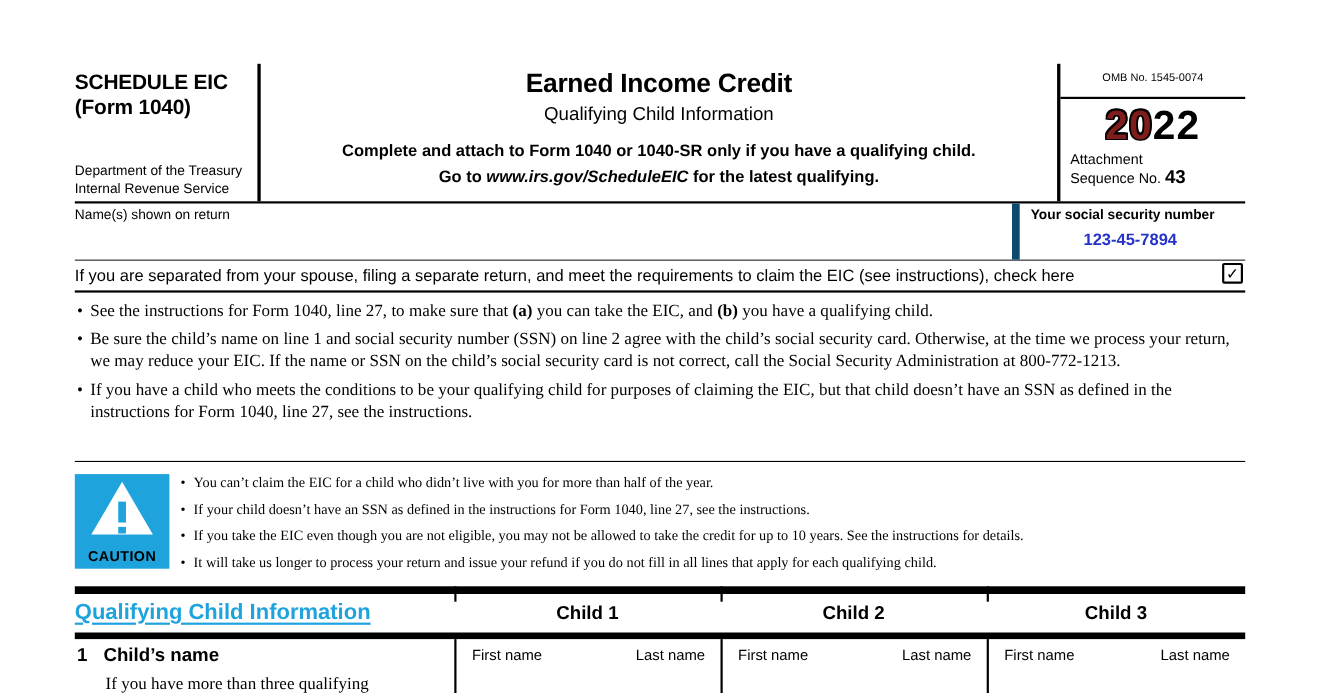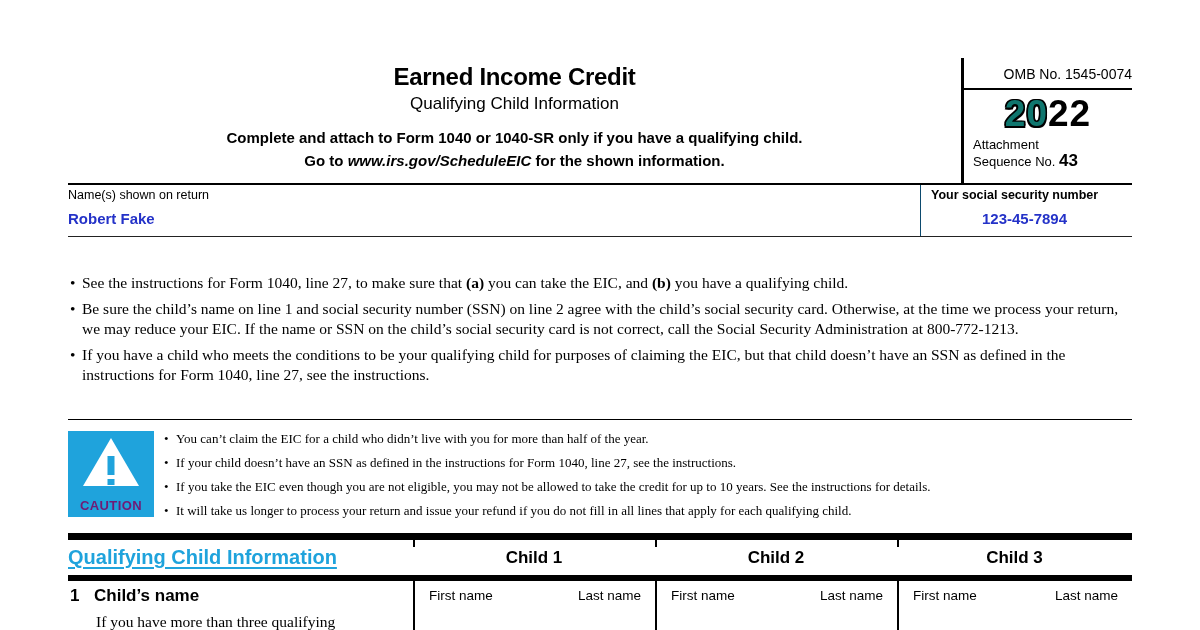--- a/index.html
+++ b/index.html
@@ -14,34 +14,34 @@
             justify-content:space-between;padding:6px 8px 4px 0;box-sizing:border-box;}
   .h-schedule{font-size:19px;font-weight:bold;line-height:23px;letter-spacing:-0.2px;}
   .agency{font-size:12.5px;line-height:16px;}
   .hdr-center{flex:1;text-align:center;padding-top:5px;}
   .f-title{font-size:24px;font-weight:bold;letter-spacing:-0.3px;}
   .f-subtitle{font-size:17px;margin-top:3px;}
   .f-attach{font-size:15px;font-weight:bold;margin-top:12px;line-height:23px;}
   .f-goto{font-size:15px;font-weight:bold;line-height:23px;}
   .url{font-style:italic;text-align:center;}
   .hdr-right{width:171px;border-left:3px solid #000;box-sizing:border-box;}
-  .omb{height:32px;border-bottom:2px solid #000;text-align:right;font-size:14px;
+  .omb{height:32px;border-bottom:2px solid #000;text-align:center;font-size:10px;
        padding-top:8px;box-sizing:border-box;}
   .year{text-align:center;margin-top:4px;font-size:37px;font-weight:bold;letter-spacing:1px;line-height:40px;}
-  .yr-o{color:#0f766e;text-shadow:-1.5px -1.5px 0 #000,1.5px -1.5px 0 #000,-1.5px 1.5px 0 #000,
+  .yr-o{color:#7f1d1d;text-shadow:-1.5px -1.5px 0 #000,1.5px -1.5px 0 #000,-1.5px 1.5px 0 #000,
         1.5px 1.5px 0 #000,-1.5px 0 0 #000,1.5px 0 0 #000,0 -1.5px 0 #000,0 1.5px 0 #000;}
   .attach{padding-left:9px;font-size:13px;line-height:16px;margin-top:3px;}
   .seq-no{font-weight:bold;font-size:17px;}
 
   
   .namerow{top:127px;height:52px;border-bottom:1px solid #222;display:flex;}
   .name-cell{flex:1;padding-top:3px;}
   .cell-label{font-size:12.5px;}
   .cell-value{margin-top:8px;font-weight:bold;font-size:15px;color:var(--value-blue,#2432c8);}
-  .ssn-cell{width:212px;border-left:1px solid #0c4a6e;padding:3px 0 0 10px;box-sizing:border-box;}
+  .ssn-cell{width:212px;border-left:7px solid #0c4a6e;padding:3px 0 0 10px;box-sizing:border-box;}
   .ssn-cell .cell-label{font-weight:bold;}
   .ssn-cell .cell-value{text-align:center;padding-right:14px;}
 
   
   .seprow{top:179px;height:29px;border-bottom:2px solid #000;display:flex;
           align-items:center;justify-content:space-between;}
   .sep-text{font-size:15px;}
   .checkbox{width:19px;height:19px;border:2px solid #000;border-radius:2px;box-sizing:border-box;
             display:flex;align-items:center;justify-content:center;margin:0 2px 4px 0;flex:none;}
   .check{font-size:14px;font-weight:bold;line-height:1;}
@@ -60,21 +60,21 @@
   
   .caution{top:362px;height:113px;display:flex;}
   .caution-icon{width:86px;height:86px;margin-top:11px;background:var(--accent-blue,#1fa3dc);
                 position:relative;flex:none;}
   .tri{position:absolute;left:50%;top:7px;transform:translateX(-50%);width:0;height:0;
        border-left:28px solid transparent;border-right:28px solid transparent;border-bottom:48px solid #fff;}
   .excl-bar{position:absolute;left:50%;top:25px;transform:translateX(-50%);width:7px;height:19px;
             background:var(--accent-blue,#1fa3dc);}
   .excl-dot{position:absolute;left:50%;top:48px;transform:translateX(-50%);width:7px;height:6px;
             background:var(--accent-blue,#1fa3dc);}
-  .caution-word{position:absolute;bottom:4px;left:0;right:0;text-align:center;color:#701a75;
+  .caution-word{position:absolute;bottom:4px;left:0;right:0;text-align:center;color:#000000;
                 font-weight:bold;font-size:13px;letter-spacing:0.4px;}
   .caution-list{flex:1;margin-left:8px;padding-top:7px;font-family:"Liberation Serif","DejaVu Serif",serif;
                 font-size:13px;line-height:24px;}
 
   
   .bar{position:absolute;left:0;right:0;background:#000;}
   .bar-caution{top:475px;height:7px;}
   .tick{position:absolute;width:2px;height:14px;top:0;background:#000;}
   .t1{left:345px}.t2{left:587px}.t3{left:829px}
   .bar-qci{top:517px;height:6px;}
@@ -96,47 +96,62 @@
   .childcell{border-left:2px solid #000;box-sizing:border-box;display:flex;align-items:flex-start;
              justify-content:space-between;padding:7px 14px 0 14px;font-size:13.5px;}
 </style>
 </head>
 <body>
 
 <div class="page">
   <div class="sheet">
 
     <div class="sec hdr">
+      <div class="hdr-left">
+        <div>
+          <div class="h-schedule">SCHEDULE EIC</div>
+          <div class="h-schedule">(Form 1040)</div>
+        </div>
+        <div class="agency">
+          <div>Department of the Treasury</div>
+          <div>Internal Revenue Service</div>
+        </div>
+      </div>
       <div class="hdr-center">
         <div class="f-title">Earned Income Credit</div>
         <div class="f-subtitle">Qualifying Child Information</div>
         <div class="f-attach">Complete and attach to Form 1040 or 1040-SR only if you have a qualifying child.</div>
-        <div class="f-goto"><span>Go to </span><span class="url">www.irs.gov/ScheduleEIC</span><span> for the shown information.</span></div>
+        <div class="f-goto"><span>Go to </span><span class="url">www.irs.gov/ScheduleEIC</span><span> for the latest qualifying.</span></div>
       </div>
       <div class="hdr-right">
         <div class="omb">OMB No. 1545-0074</div>
         <div class="year"><span class="yr-o">20</span><span class="yr-b">22</span></div>
         <div class="attach">
           <div>Attachment</div>
           <div><span>Sequence No.</span> <span class="seq-no">43</span></div>
         </div>
       </div>
     </div>
 
     <div class="sec namerow">
       <div class="name-cell">
         <div class="cell-label">Name(s) shown on return</div>
-        <div class="cell-value">Robert Fake</div>
       </div>
       <div class="ssn-cell">
         <div class="cell-label">Your social security number</div>
         <div class="cell-value">123-45-7894</div>
       </div>
     </div>
 
+    <div class="sec seprow">
+      <div class="sep-text">If you are separated from your spouse, filing a separate return, and meet the requirements to claim the EIC (see instructions), check here</div>
+      <div class="checkbox">
+        <span class="check">✓</span>
+      </div>
+    </div>
 
     <div class="sec byb">
       <div class="byb-list">
         <div class="bullet"><span>See the instructions for Form 1040, line 27, to make sure that </span><b>(a)</b><span> you can take the EIC, and </span><b>(b)</b><span> you have a qualifying child.</span></div>
         <div class="bullet">Be sure the child’s name on line 1 and social security number (SSN) on line 2 agree with the child’s social security card. Otherwise, at the time we process your return, we may reduce your EIC. If the name or SSN on the child’s social security card is not correct, call the Social Security Administration at 800-772-1213.</div>
         <div class="bullet">If you have a child who meets the conditions to be your qualifying child for purposes of claiming the EIC, but that child doesn’t have an SSN as defined in the instructions for Form 1040, line 27, see the instructions.</div>
       </div>
     </div>
 
     <div class="sec caution">

